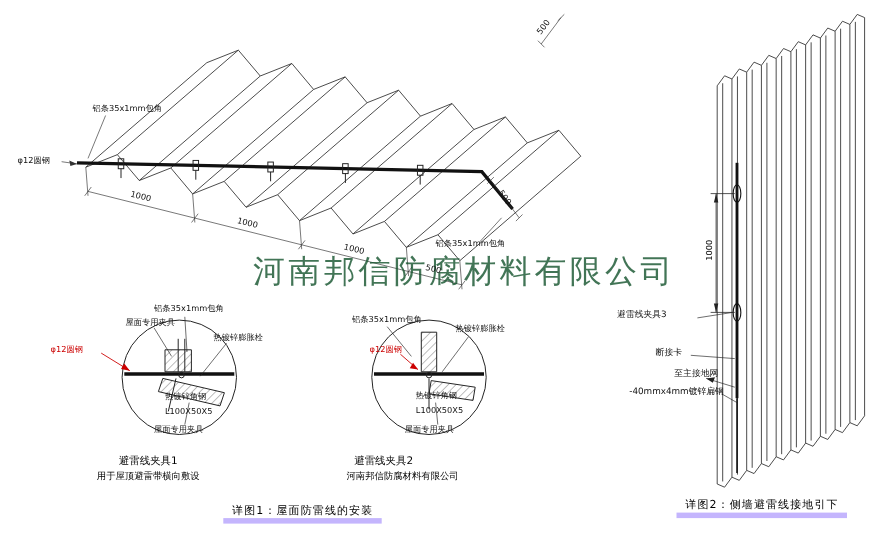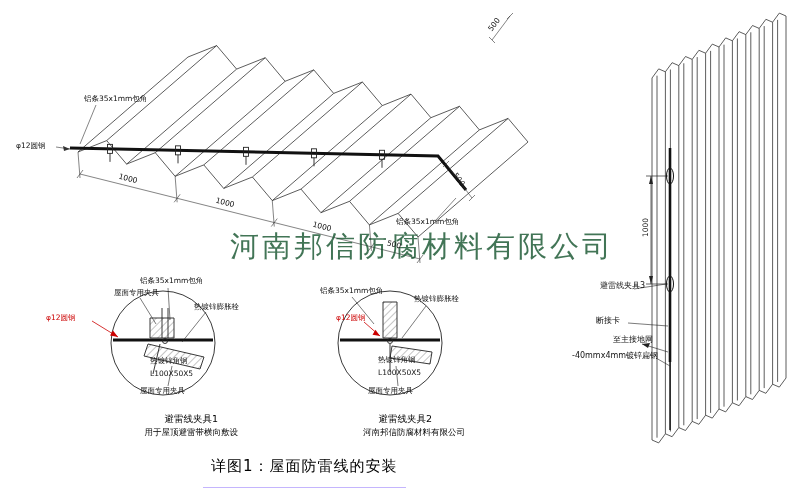--- a/index.html
+++ b/index.html
@@ -5,24 +5,24 @@
   *{margin:0;padding:0;box-sizing:border-box}
   html,body{width:800px;height:502px;background:#fff;overflow:hidden;
     font-family:"DejaVu Sans","Liberation Sans",sans-serif;}
   .stage{position:relative;width:800px;height:502px;background:#ffffff}
   svg.draw{position:absolute;left:0;top:0}
   .lbl{position:absolute;font-size:7.5px;color:#111;white-space:nowrap;line-height:1.15}
   .lbl.w{font-size:8px}
   .red{color:#cc0000}
   .dim{position:absolute;font-size:7.5px;color:#111;width:34px;text-align:center;
        transform-origin:center;white-space:nowrap}
-  .ttl{position:absolute;font-size:9.5px;color:#000;width:110px;text-align:right;white-space:nowrap}
-  .sub{position:absolute;font-size:8.5px;color:#000;width:150px;text-align:right;white-space:nowrap}
-  .cap{position:absolute;font-size:15px;color:#000;border-bottom:1px solid #c4b5fd;
-       padding:0 8px 11px 8px;letter-spacing:1px;white-space:nowrap}
+  .ttl{position:absolute;font-size:9.5px;color:#000;width:110px;text-align:left;white-space:nowrap}
+  .sub{position:absolute;font-size:8.5px;color:#000;width:150px;text-align:left;white-space:nowrap}
+  .cap{position:absolute;font-size:10px;color:#000;border-bottom:5px solid #c4b5fd;
+       padding:0 8px 0 8px;letter-spacing:1px;white-space:nowrap}
   .wm{position:absolute;left:230px;top:227px;font-size:29px;color:#14532d;opacity:.8;
       font-family:"DejaVu Serif","Liberation Serif",serif;letter-spacing:3px;white-space:nowrap}
 </style>
 </head>
 <body>
 
 <div class="stage">
 
   <svg class="draw" width="800" height="502" viewBox="0 0 800 502">
     <defs>
@@ -201,20 +201,21 @@
 
   <div class="lbl" style="left:320px;top:287px">铝条35x1mm包角</div>
   <div class="lbl" style="left:414px;top:295px">热镀锌膨胀栓</div>
   <div class="lbl red" style="left:336px;top:314px">φ12圆钢</div>
   <div class="lbl" style="left:378px;top:356px">热镀锌角钢</div>
   <div class="lbl" style="left:378px;top:369px">L100X50X5</div>
   <div class="lbl" style="left:368px;top:387px">屋面专用夹具</div>
   <div class="ttl" style="left:322px;top:413px">避雷线夹具2</div>
   <div class="sub" style="left:315px;top:427px">河南邦信防腐材料有限公司</div>
 
-  <div class="lbl w" style="left:600px;top:281px">避雷线夹具3</div>
+  <div class="lbl w" style="left:561px;top:281px">避雷线夹具3</div>
   <div class="lbl w" style="left:596px;top:316px">断接卡</div>
   <div class="lbl w" style="left:613px;top:335px">至主接地网</div>
   <div class="lbl w" style="left:572px;top:351px">-40mmx4mm镀锌扁钢</div>
   <div class="dim" style="left:628px;top:223px;transform:rotate(-90deg)">1000</div>
 
   <div class="cap" style="left:203px;top:457px">详图1：屋面防雷线的安装</div>
+  <div class="cap" style="left:615px;top:452px">详图2：侧墙避雷线接地引下</div>
 </div>
 
 </body></html>

